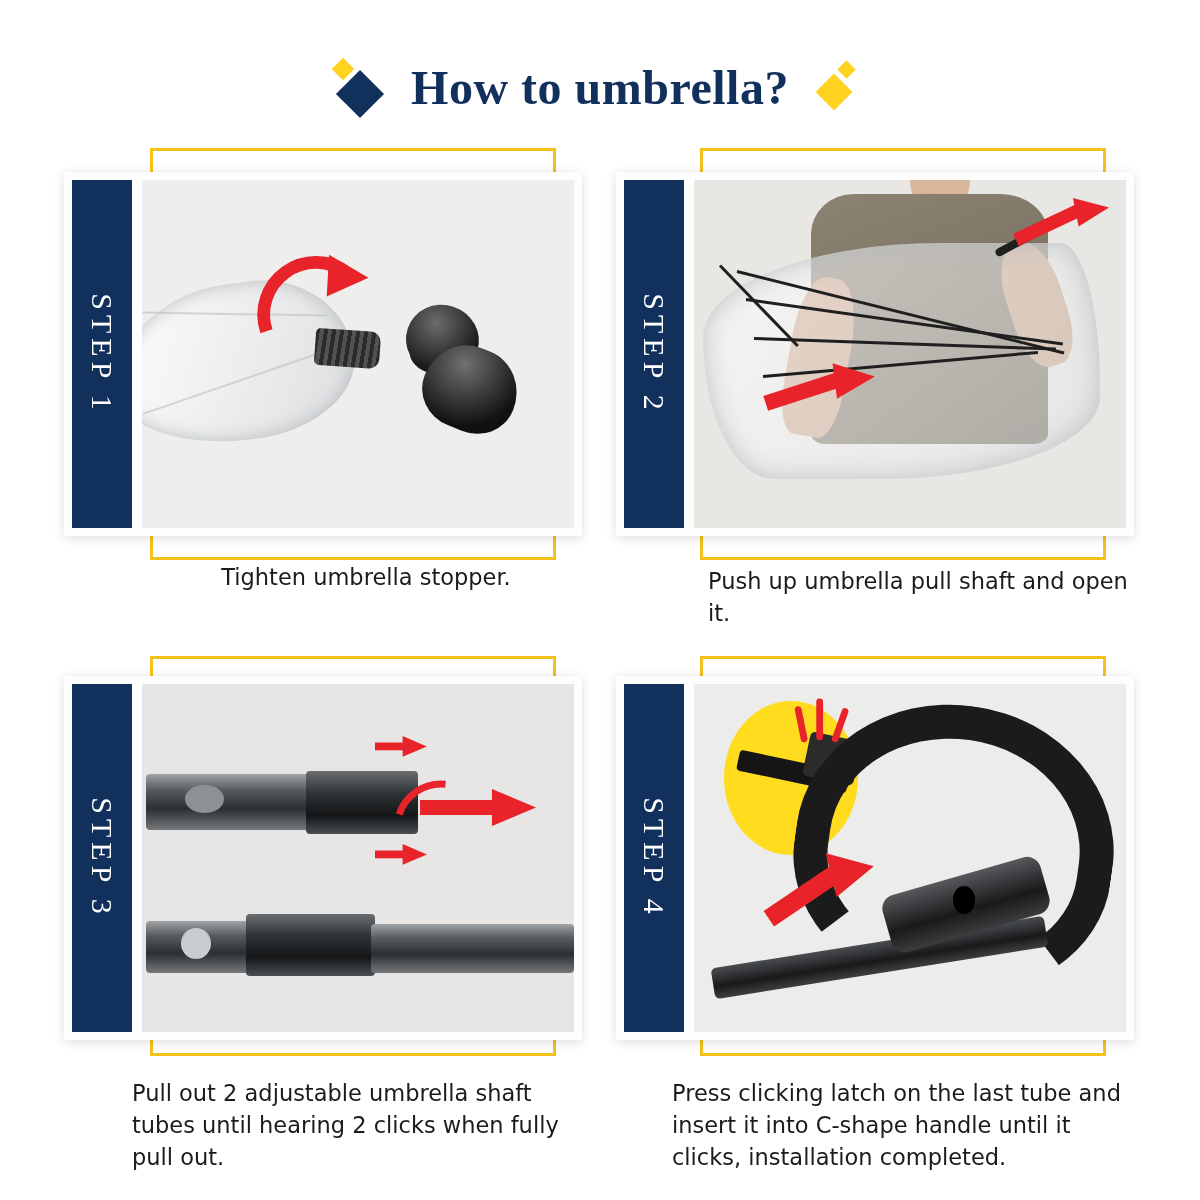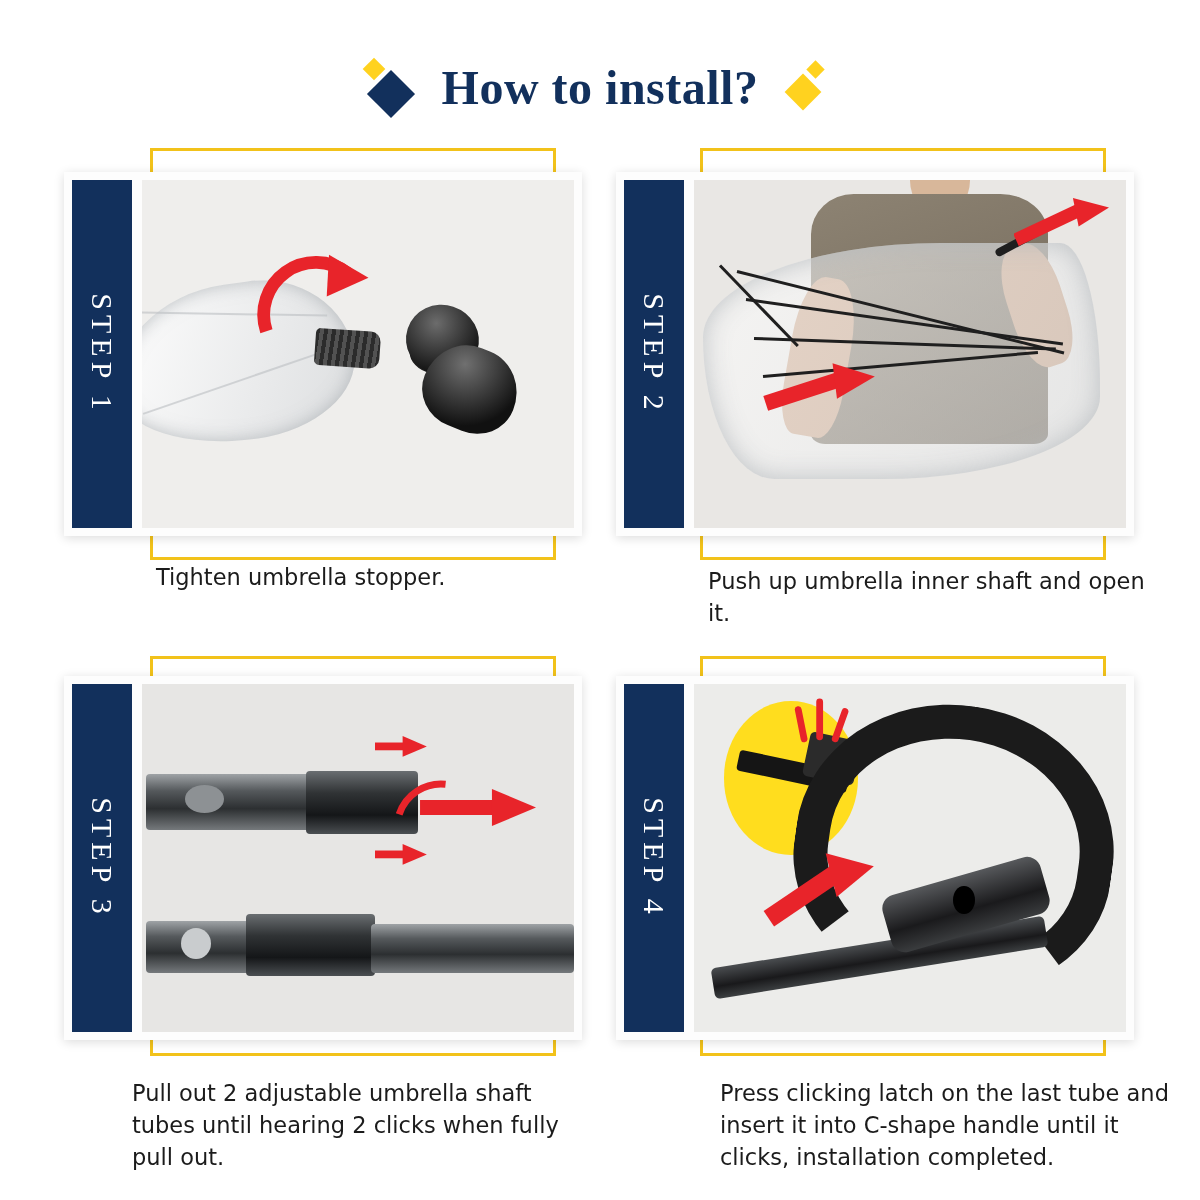--- a/index.html
+++ b/index.html
@@ -274,21 +274,21 @@
 </head>
 <body>
 
 <div class="page">
 
   <div class="title-row">
     <div class="deco-left">
       <span class="diamond diamond-small-top"></span>
       <span class="diamond diamond-big"></span>
     </div>
-    <div class="title-text">How to install?</div>
+    <div class="title-text">How to umbrella?</div>
     <div class="deco-right">
       <span class="diamond diamond-small-top"></span>
       <span class="diamond diamond-big"></span>
     </div>
   </div>
 
   <div class="card">
     <div class="frame" style="left:150px; top:148px; width:406px; height:412px;"></div>
     <div class="card-body" style="left:64px; top:172px; width:518px; height:364px;">
       <div class="step-tab">
@@ -300,21 +300,21 @@
         <div class="s1-screw"></div>
         <div class="s1-cap-neck"></div>
         <div class="s1-cap-head"></div>
         <div class="s1-cap-body"></div>
         <svg class="arrow-red" style="left:24%; top:20%; width:32%; height:30%;" viewBox="0 0 100 90">
           <path d="M8 70 A45 45 0 0 1 78 20" fill="none" stroke="#e8242a" stroke-width="11"></path>
           <polygon points="62,4 96,24 60,40" fill="#e8242a"></polygon>
         </svg>
       </div>
     </div>
-    <div class="caption" style="left:156px; top:562px; width:420px;">Tighten umbrella stopper.</div>
+    <div class="caption" style="left:156px; top:562px; width:420px;text-align:center;">Tighten umbrella stopper.</div>
   </div>
 
   <div class="card">
     <div class="frame" style="left:700px; top:148px; width:406px; height:412px;"></div>
     <div class="card-body" style="left:616px; top:172px; width:518px; height:364px;">
       <div class="step-tab">
         <span>STEP 2</span>
       </div>
       <div class="photo">
         <div class="s2-bg"></div>
@@ -332,21 +332,21 @@
         <svg class="arrow-red" style="left:74%; top:4%; width:22%; height:16%;" viewBox="0 0 100 50">
           <path d="M2 44 L70 12" stroke="#e8242a" stroke-width="14" fill="none"></path>
           <polygon points="62,0 100,10 68,30" fill="#e8242a"></polygon>
         </svg>
         <svg class="arrow-red" style="left:16%; top:52%; width:26%; height:16%;" viewBox="0 0 100 50">
           <path d="M2 38 L70 16" stroke="#e8242a" stroke-width="14" fill="none"></path>
           <polygon points="62,2 100,14 66,34" fill="#e8242a"></polygon>
         </svg>
       </div>
     </div>
-    <div class="caption" style="left:708px; top:566px; width:440px;">Push up umbrella inner shaft and open it.</div>
+    <div class="caption" style="left:708px; top:566px; width:440px;">Push up umbrella pull shaft and open it.</div>
   </div>
 
   <div class="card">
     <div class="frame" style="left:150px; top:656px; width:406px; height:400px;"></div>
     <div class="card-body" style="left:64px; top:676px; width:518px; height:364px;">
       <div class="step-tab">
         <span>STEP 3</span>
       </div>
       <div class="photo">
         <div class="s3-bg"></div>
@@ -394,16 +394,16 @@
         <div class="s4-handle"></div>
         <div class="s4-shaft"></div>
         <div class="s4-grip"></div>
         <div style="position:absolute; left:60%; top:58%; width:5%; height:8%; background:#000; border-radius:50%;"></div>
         <svg class="arrow-red" style="left:16%; top:48%; width:26%; height:22%;" viewBox="0 0 100 70">
           <path d="M4 62 L66 20" stroke="#e8242a" stroke-width="17" fill="none"></path>
           <polygon points="56,2 100,14 66,42" fill="#e8242a"></polygon>
         </svg>
       </div>
     </div>
-    <div class="caption" style="left:720px; top:1078px; width:452px;">Press clicking latch on the last tube and insert it into C-shape handle until it clicks, installation completed.</div>
+    <div class="caption" style="left:672px; top:1078px; width:452px;">Press clicking latch on the last tube and insert it into C-shape handle until it clicks, installation completed.</div>
   </div>
 
 </div>
 
 </body></html>

